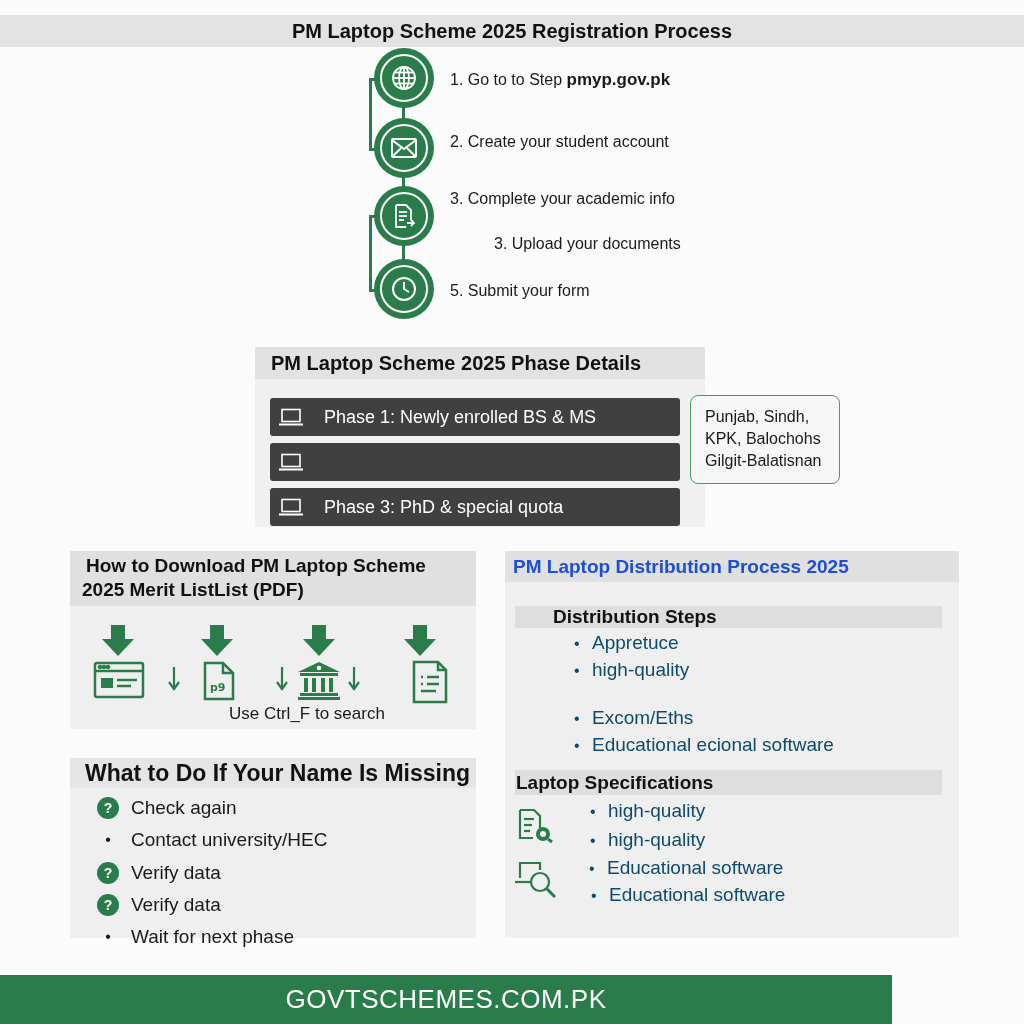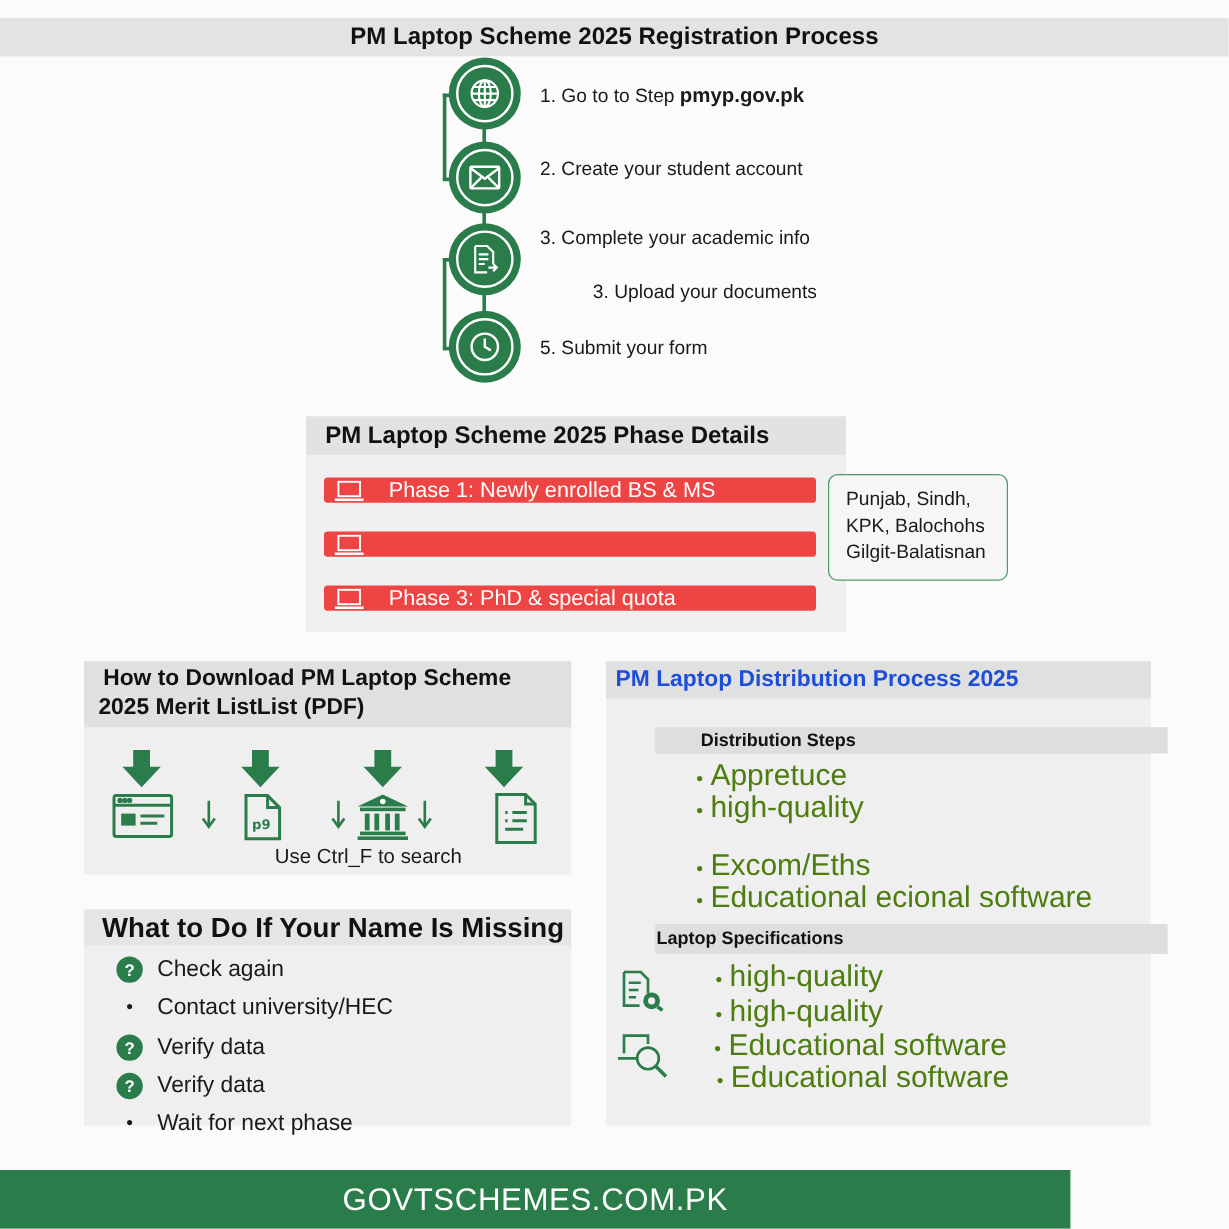--- a/index.html
+++ b/index.html
@@ -44,22 +44,22 @@
     left: 255px; top: 347px; width: 450px; height: 180px;
     background: #f0f0f0;
   }
   .phase-head {
     left: 255px; top: 347px; width: 450px; height: 32px;
     background: #e2e2e2;
     font-weight: bold; font-size: 20px; color: #111;
     padding-left: 16px; display: flex; align-items: center;
   }
   .phase-bar {
-    position: absolute; left: 270px; width: 410px; height: 21px;
-    background: #ef4444; border-radius: 3px;
+    position: absolute; left: 270px; width: 410px; height: 38px;
+    background: #404040; border-radius: 3px;
     display: flex; align-items: center; color: #fff; font-size: 18px;
   }
   .phase-bar .icon { width: 30px; margin-left: 8px; margin-right: 16px; display:flex; align-items:center; }
   .region-box {
     left: 690px; top: 395px; width: 150px; height: 89px;
     border: 1.5px solid #4a9b69; border-radius: 8px; background: #f6f6f6;
     font-size: 16px; color: #1a1a1a; line-height: 22px;
     padding: 10px 0 0 14px;
   }
 
@@ -90,24 +90,24 @@
   .bullet { width: 22px; text-align: center; margin-right: 12px; font-size: 16px; }
 
   
   .dist-panel { left: 505px; top: 551px; width: 454px; height: 387px; background: #efefef; }
   .dist-head {
     left: 505px; top: 551px; width: 454px; height: 31px;
     background: #e0e0e0; font-weight: bold; font-size: 19px; color: #1d4ed8;
     padding-left: 8px; display: flex; align-items: center;
   }
   .sub-head {
-    position: absolute; left: 546px; width: 427px; height: 22px; background: #dedede;
-    font-weight: bold; font-size: 15px; color: #111; display: flex; align-items: center;
-  }
-  .dist-item { position: absolute; font-size: 25px; color: #4d7c0f; white-space: nowrap; text-align: center; }
+    position: absolute; left: 515px; width: 427px; height: 22px; background: #dedede;
+    font-weight: bold; font-size: 19px; color: #111; display: flex; align-items: center;
+  }
+  .dist-item { position: absolute; font-size: 19px; color: #0c4a6e; white-space: nowrap; }
   .dist-item::before { content: "•"; display: inline-block; width: 18px; font-size: 16px; }
 
   
   .footer {
     left: 0; top: 975px; width: 892px; height: 49px; background: #2a7d4a;
     color: #ffffff; font-size: 26px; letter-spacing: 0.5px;
     display: flex; align-items: center; justify-content: center;
   }
 </style>
 </head>

